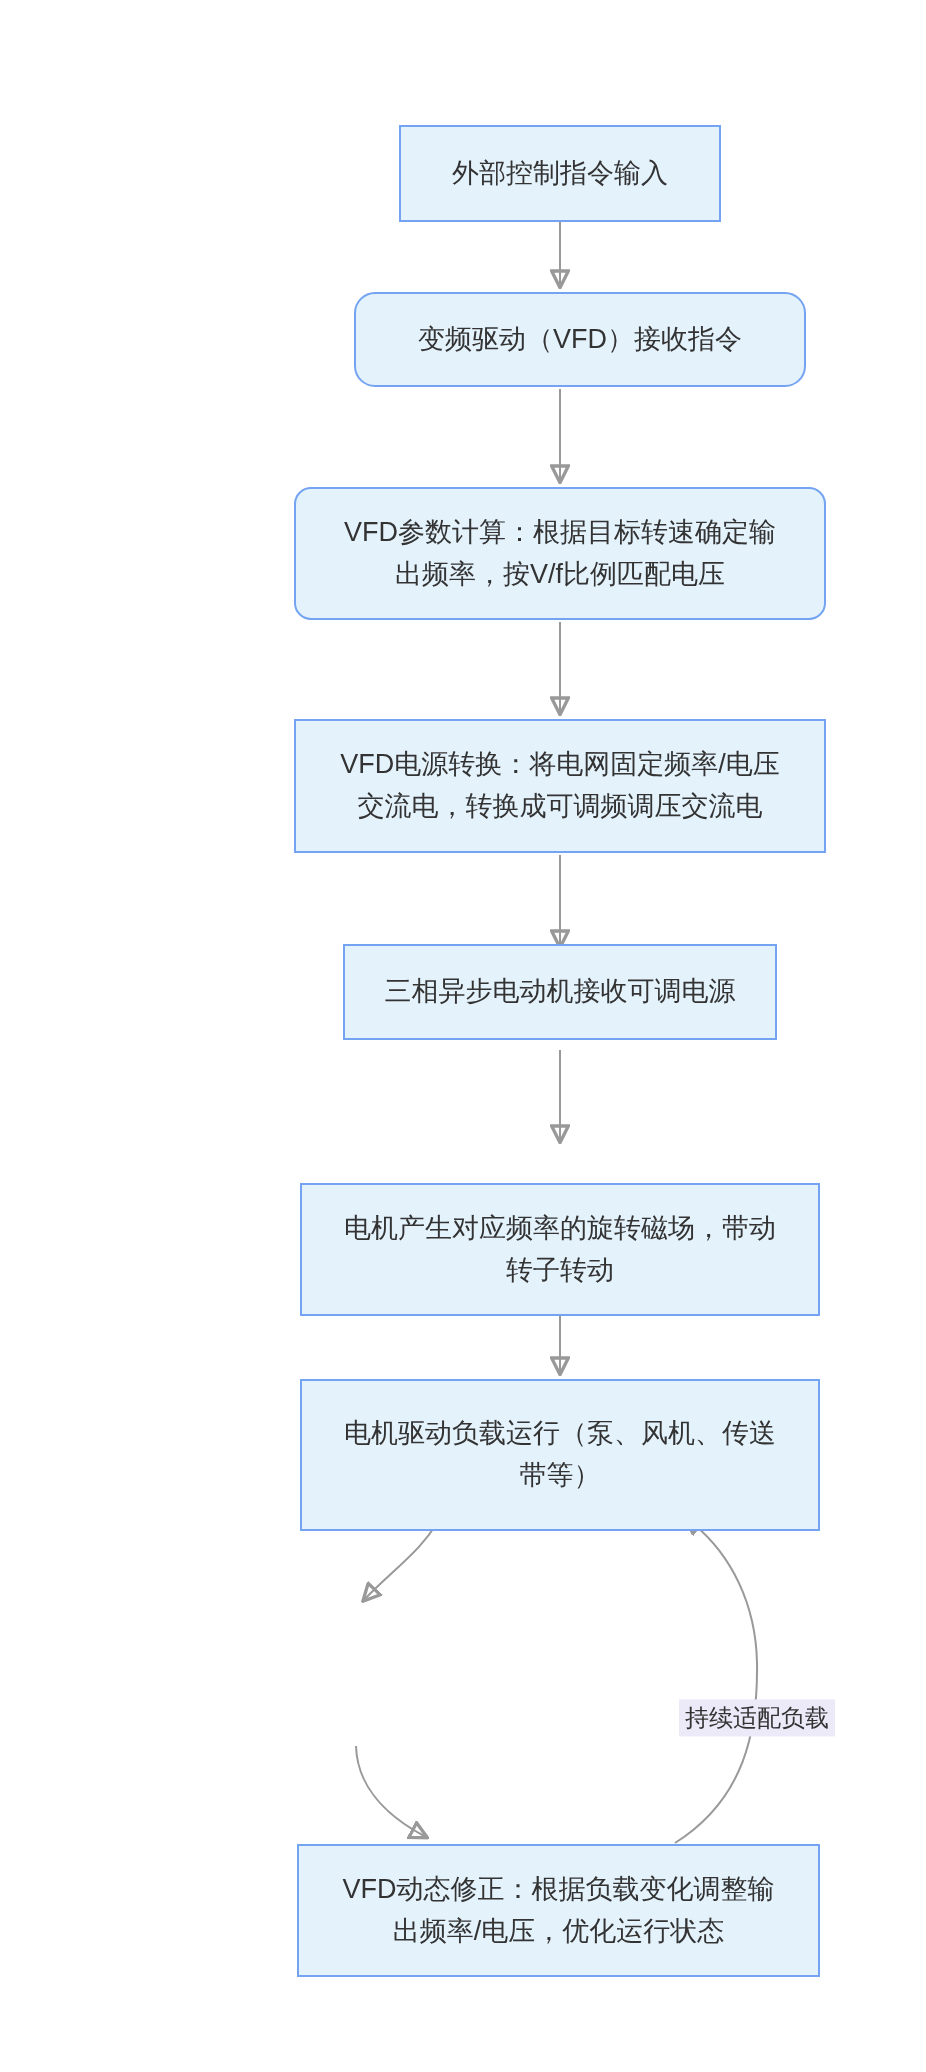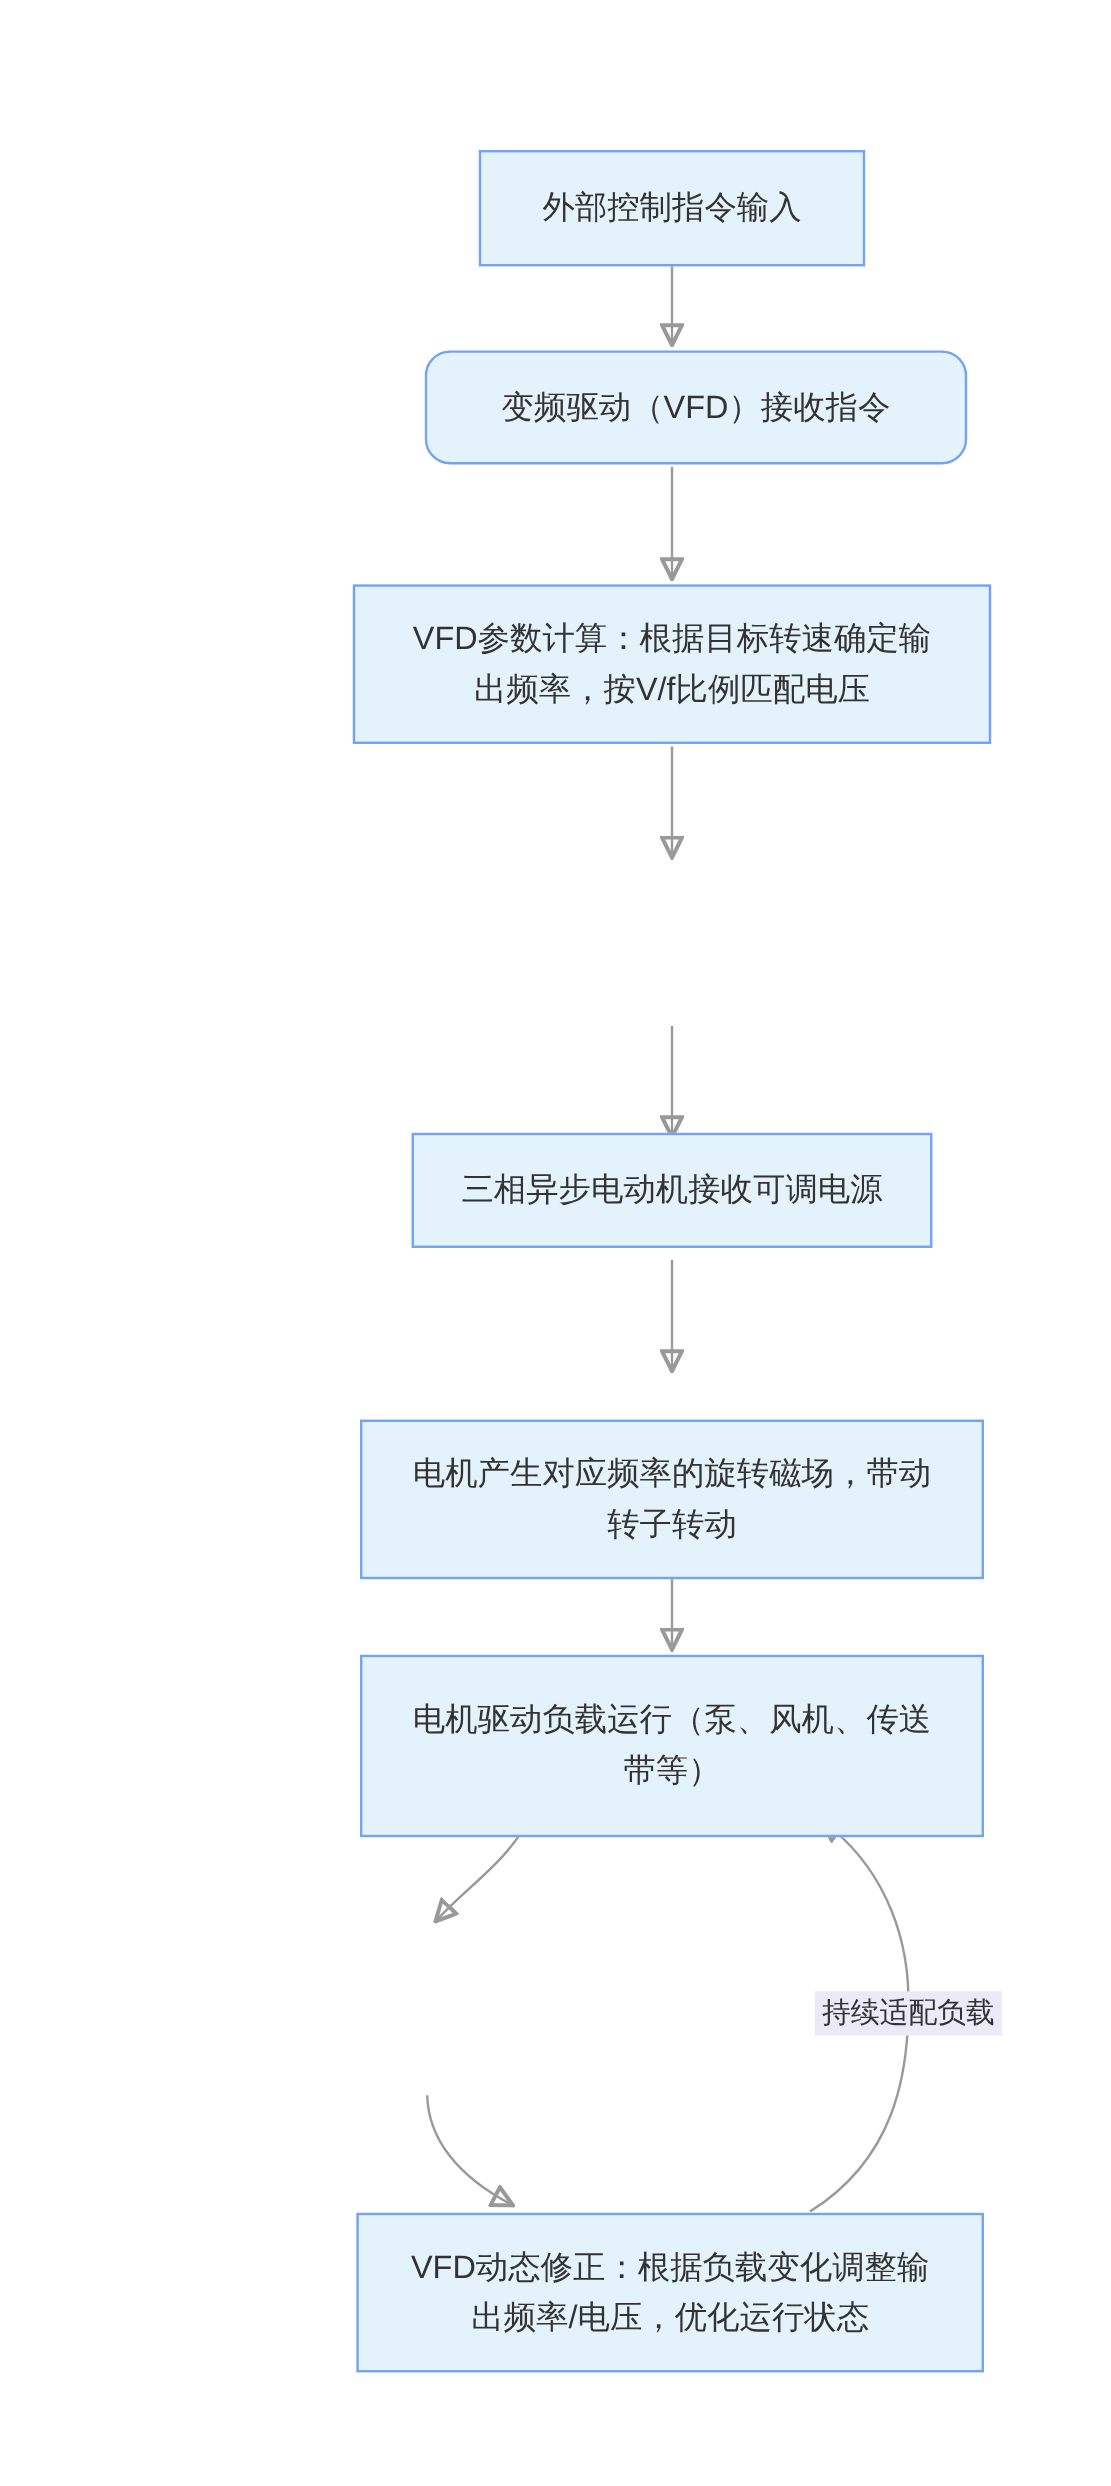--- a/index.html
+++ b/index.html
@@ -44,20 +44,21 @@
   }
   .edge-label {
     position: absolute;
     transform: translate(-50%, -50%);
     background: #ECEAF8;
     color: #333333;
     font-size: 24px;
     line-height: 1.3;
     padding: 3px 6px;
     white-space: nowrap;
+    margin-top: 40px;
   }
 </style>
 </head>
 <body>
 
 <div class="canvas">
 
   <svg class="edge-layer" width="926" height="2072" viewBox="0 0 926 2072" xmlns="http://www.w3.org/2000/svg">
     <defs>
       <marker id="arrow" viewBox="0 0 12 12" refX="10" refY="6" markerWidth="10" markerHeight="10" orient="auto">
@@ -72,23 +73,25 @@
     <path d="M560,1282 V1373" marker-end="url(#arrow)"></path>
     <path d="M442,1514 C424,1550 392,1570 364,1600" marker-end="url(#arrow)"></path>
     <path d="M356,1746 C357,1783 382,1814 426,1837" marker-end="url(#arrow)"></path>
     <path d="M675,1843 C745,1799 758,1730 757,1663 C756,1607 733,1553 686,1518" marker-end="url(#arrow)"></path>
   </svg>
 
   <div class="node" style="left:399px; top:95px;  width:322px; height:97px;margin-top:30px;">外部控制指令输入</div>
 
   <div class="node" style="left:354px; top:292px; width:452px; height:95px;border-radius:21px;">变频驱动（VFD）接收指令</div>
 
-  <div class="node" style="left:294px; top:487px; width:532px; height:133px;">VFD参数计算：根据目标转速确定输
+  <div class="node" style="left:294px; top:487px; width:532px; height:133px;border-radius:17px;">VFD参数计算：根据目标转速确定输
 出频率，按V/f比例匹配电压</div>
 
+  <div class="node" style="left:294px; top:719px; width:532px; height:134px;">VFD电源转换：将电网固定频率/电压
+交流电，转换成可调频调压交流电</div>
 
   <div class="node" style="left:343px; top:944px; width:434px; height:96px;">三相异步电动机接收可调电源</div>
 
   <div class="node" style="left:300px; top:1147px; width:520px; height:133px;margin-top:36px;">电机产生对应频率的旋转磁场，带动
 转子转动</div>
 
   <div class="node" style="left:300px; top:1379px; width:520px; height:152px;">电机驱动负载运行（泵、风机、传送
 带等）</div>
 
 

